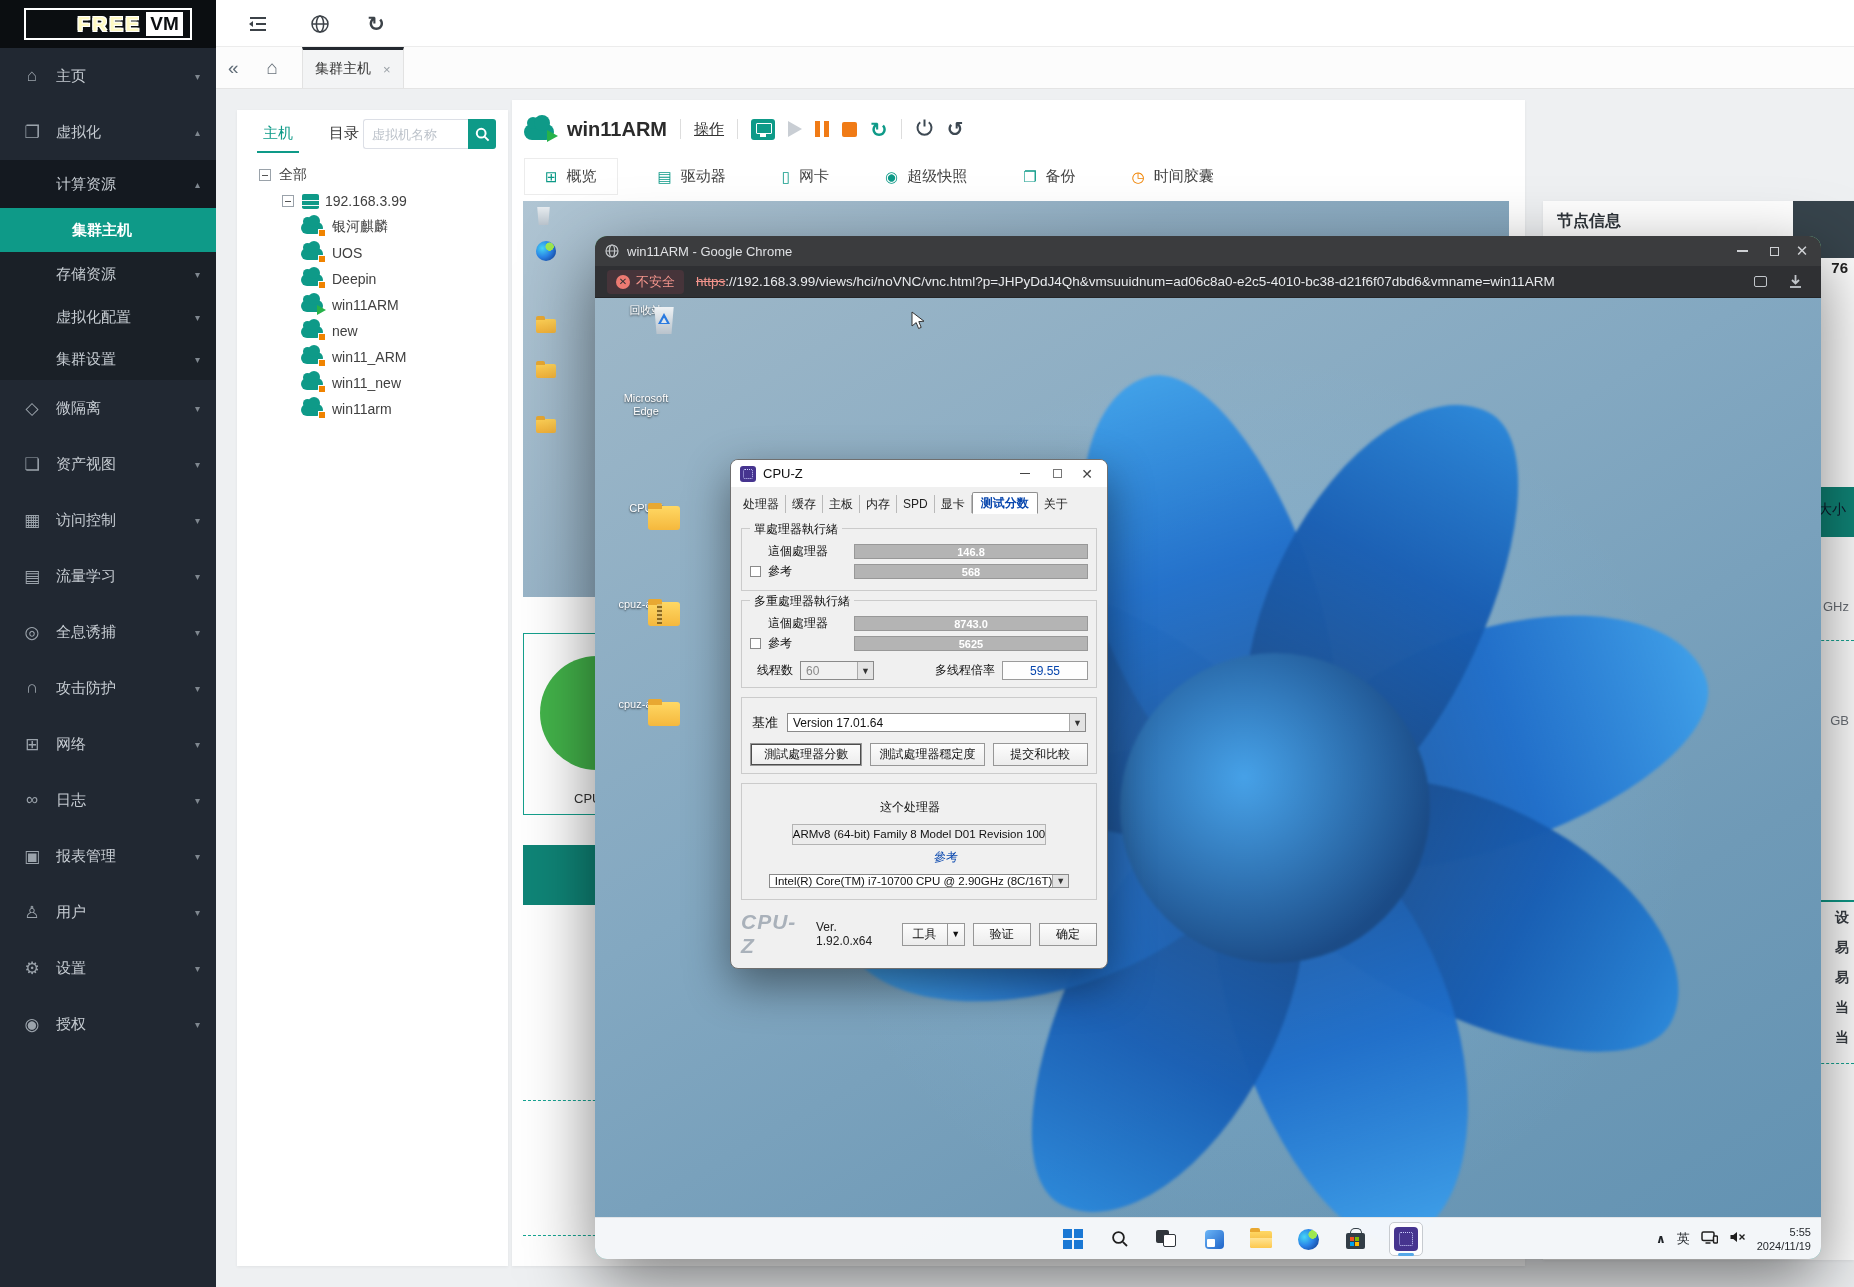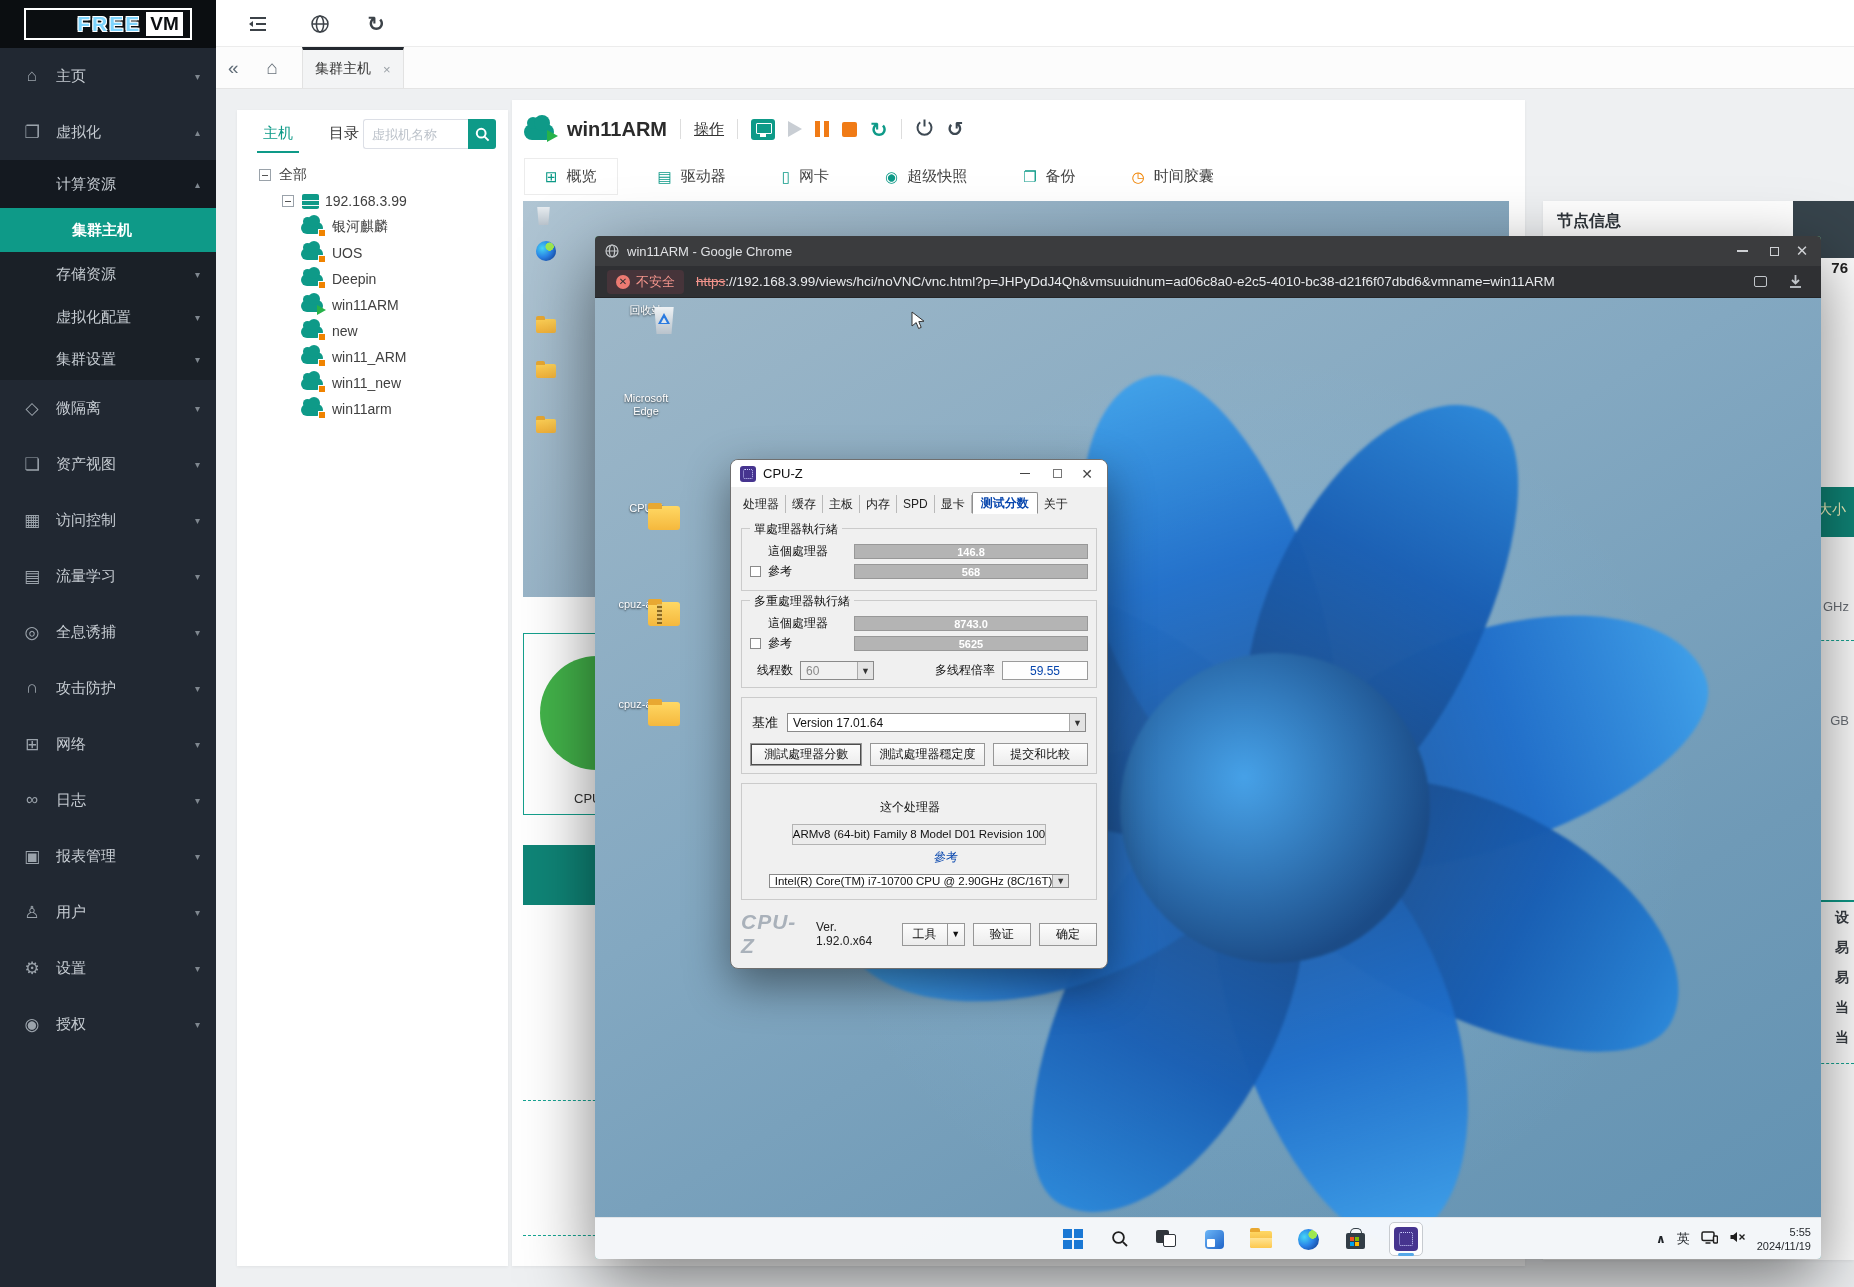--- a/index.html
+++ b/index.html
@@ -3,21 +3,21 @@
 <meta charset="utf-8">
 <style>
   * { margin:0; padding:0; box-sizing:border-box; }
   html,body { width:1854px; height:1287px; overflow:hidden; background:#eef0f2;
     font-family:"Liberation Sans","DejaVu Sans",sans-serif; }
 
   
   .sidebar { position:absolute; left:0; top:0; width:216px; height:1287px; background:#212832; z-index:6; }
   .logo { height:48px; background:#0b0e11; display:flex; align-items:center; justify-content:center; }
   .logo-box { border:2px solid #fff; padding:2px 7px; display:flex; align-items:center; gap:5px; }
-  .logo-free { font-size:21px; font-weight:700; letter-spacing:2px; color:#7dd3fc;
+  .logo-free { font-size:21px; font-weight:700; letter-spacing:2px; color:#fef9c3;
     text-shadow:-1px -1px 0 #fff,1px -1px 0 #fff,-1px 1px 0 #fff,1px 1px 0 #fff;margin-left:44px; }
   .logo-vm { background:#fff; color:#0b0e11; font-weight:700; font-size:19px; padding:0 4px; line-height:24px; }
   .nitem { display:flex; align-items:center; color:#c6ccd2; font-size:15px; position:relative; cursor:pointer; }
   .lvl1 { height:56px; padding-left:56px; }
   .lvl2 { height:44px; padding-left:56px; background:#1a2027; }
   .lvl2.dark { height:48px; background:#141920; }
   .lvl2.h42 { height:42px; }
   .lvl3 { height:44px; padding-left:72px; background:#1a2027; }
   .lvl3.active { background:#0e9a88; color:#fff; font-weight:600; }
   .nglyph { position:absolute; left:20px; width:24px; text-align:center; font-size:17px; color:#9ba3ab; }
@@ -104,29 +104,29 @@
   .table-card { position:absolute; left:11px; top:745px; width:986px; height:392px; background:#fff; }
   .table-head { height:60px; background:#0f8577; }
   .dash { position:absolute; left:0; right:0; border-top:1px dashed #16a593; }
 
   
   .right-card { position:absolute; left:1327px; top:112px; width:311px; height:1059px; }
   .rp-title { position:absolute; left:14px; top:10px; font-size:16px; font-weight:700; color:#2e343a; }
   .rp-slate { position:absolute; right:0; top:0; width:61px; height:57px; background:#37444c; }
   .rp-num { position:absolute; right:6px; top:58px; font-size:15px; font-weight:600; color:#222; }
   .rp-sizebar { position:absolute; left:0; right:0; top:286px; height:50px; background:#0f8577; }
-  .rp-size { position:absolute; right:8px; top:14px; color:#fef9c3; font-size:14px; }
+  .rp-size { position:absolute; right:8px; top:14px; color:#0f172a; font-size:14px; }
   .rp-ghz { position:absolute; right:5px; top:398px; font-size:13px; color:#6b7077; }
   .rp-gb  { position:absolute; right:5px; top:512px; font-size:13px; color:#6b7077; }
   .rp-dash1 { top:439px; } .rp-dash2 { top:862px; }
   .rp-line { position:absolute; left:0; right:0; top:699px; border-top:2px solid #0e9a88; }
   .rp-frag { position:absolute; right:5px; font-size:14px; font-weight:600; color:#3a3f45; }
 
   
-  .chrome { position:absolute; left:595px; top:236px; width:1226px; height:1023px; border-radius:4px; overflow:hidden;
+  .chrome { position:absolute; left:595px; top:236px; width:1226px; height:1023px; border-radius:12px; overflow:hidden;
     box-shadow:0 24px 70px rgba(0,0,0,.5); z-index:50; background:#86efac; }
   .cr-title { height:30px; background:#3b3c3e; display:flex; align-items:center; padding:0 10px; position:relative; }
   .cr-title-text { margin-left:8px; font-size:13px; color:#dfe1e4; }
   .cr-ctl { position:absolute; top:0; width:30px; height:30px; display:flex; align-items:center; justify-content:center; color:#cfd1d4; cursor:pointer; }
   .cr-min { right:64px; } .cr-max { right:32px; } .cr-close { right:4px; font-size:15px; }
   .cr-min i { width:11px; height:1.5px; background:#cfd1d4; display:block; }
   .cr-max i { width:9px; height:9px; border:1.3px solid #cfd1d4; display:block; }
   .cr-url { height:32px; background:#2f3033; display:flex; align-items:center; padding:0 12px; border-bottom:1px solid #242527; position:relative; }
   .sec-pill { display:flex; align-items:center; gap:6px; background:#46343a; border-radius:4px; padding:3px 9px; }
   .sec-ic { width:14px; height:14px; border-radius:50%; background:#ec7a72; color:#2f3033; font-size:10px; font-weight:700; display:flex; align-items:center; justify-content:center; }

